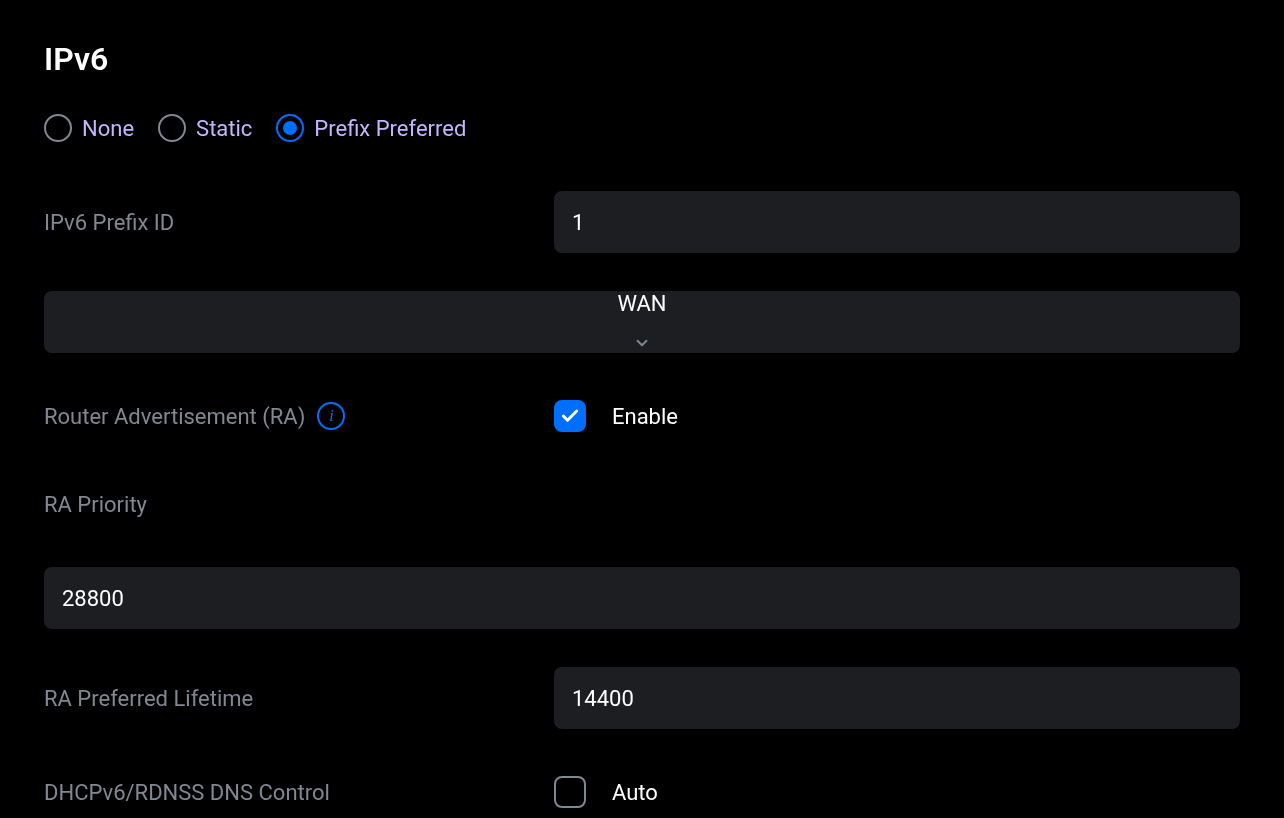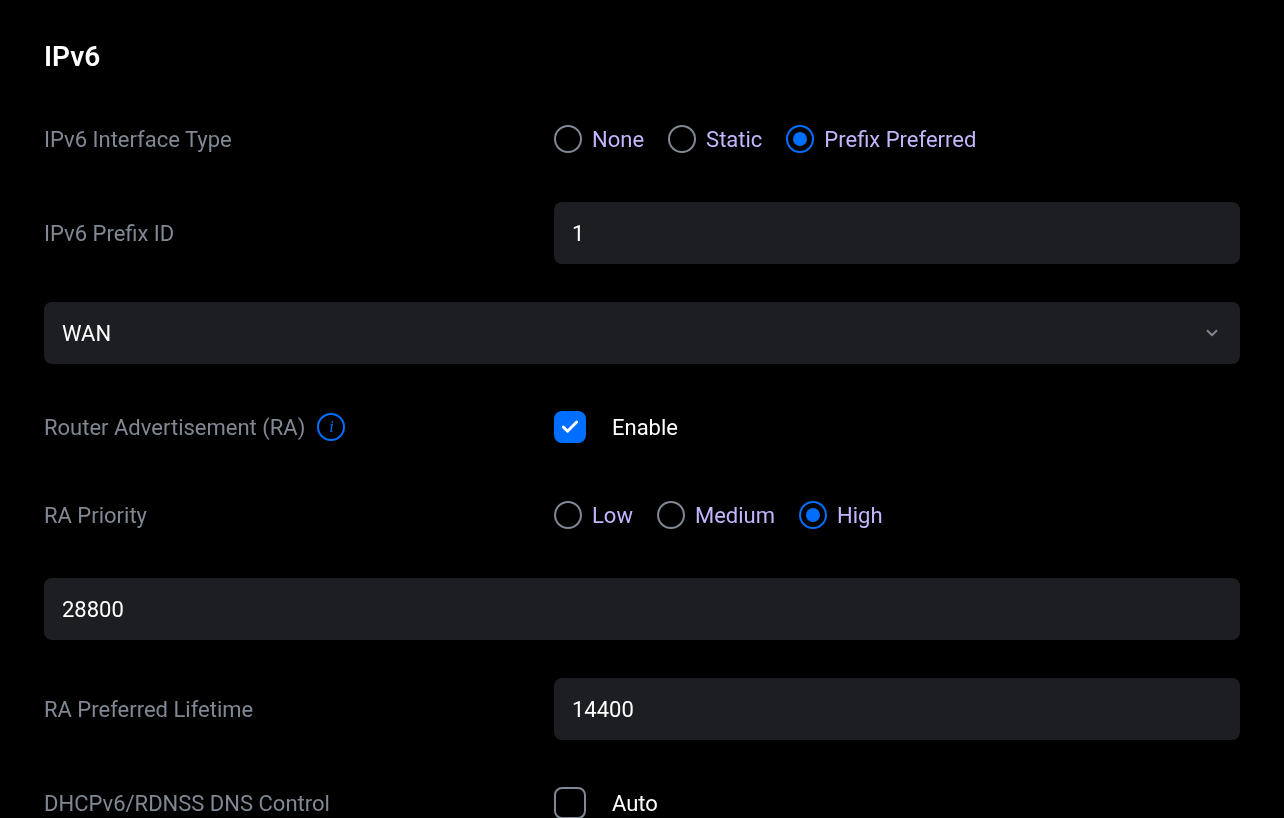--- a/index.html
+++ b/index.html
@@ -8,24 +8,24 @@
       background: #000000;
       color: #ffffff;
       font-family: -apple-system, BlinkMacSystemFont, "Segoe UI", Roboto, Helvetica, Arial, sans-serif;
       width: 1284px;
       height: 818px;
       padding: 40px 44px;
       font-size: 22px;
     }
 
     .section-title {
-      font-size: 28px;
+      font-size: 32px;
       font-weight: 600;
       color: #ffffff;
-      margin-bottom: 41px;
+      margin-bottom: 25px;
     }
 
     .form-row {
       display: flex;
       align-items: center;
       margin-bottom: 38px;
       min-height: 50px;
     }
 
     .label-col {
@@ -112,20 +112,21 @@
       background: #1c1e22;
       border: none;
       border-radius: 8px;
       color: #ffffff;
       font-size: 22px;
       padding: 0 18px;
       display: flex;
       align-items: center;
       justify-content: space-between;
       cursor: pointer;
+      flex-direction: column;
     }
 
     .chevron {
       width: 20px;
       height: 20px;
       display: flex;
       align-items: center;
       justify-content: center;
     }
 
@@ -176,23 +177,20 @@
       cursor: pointer;
       flex-shrink: 0;
     }
   </style>
 </head>
 <body>
 
 <h1 class="section-title">IPv6</h1>
 
 <div class="form-row">
-  <div class="label-col">
-    <span>IPv6 Interface Type</span>
-  </div>
   <div class="control-col">
     <div class="radio-group">
       <div class="radio-item">
         <span class="radio-outer"></span>
         <span class="radio-label">None</span>
       </div>
       <div class="radio-item">
         <span class="radio-outer"></span>
         <span class="radio-label">Static</span>
       </div>
@@ -244,38 +242,20 @@
       </div>
       <span class="checkbox-label">Enable</span>
     </div>
   </div>
 </div>
 
 <div class="form-row">
   <div class="label-col">
     <span>RA Priority</span>
   </div>
-  <div class="control-col">
-    <div class="radio-group">
-      <div class="radio-item">
-        <span class="radio-outer"></span>
-        <span class="radio-label">Low</span>
-      </div>
-      <div class="radio-item">
-        <span class="radio-outer"></span>
-        <span class="radio-label">Medium</span>
-      </div>
-      <div class="radio-item">
-        <span class="radio-outer selected">
-            <span class="radio-inner"></span>
-          </span>
-        <span class="radio-label">High</span>
-      </div>
-    </div>
-  </div>
 </div>
 
 <div class="form-row">
   <div class="control-col">
     <input class="text-input" type="text" value="28800" style="">
   </div>
 </div>
 
 <div class="form-row">
   <div class="label-col">

